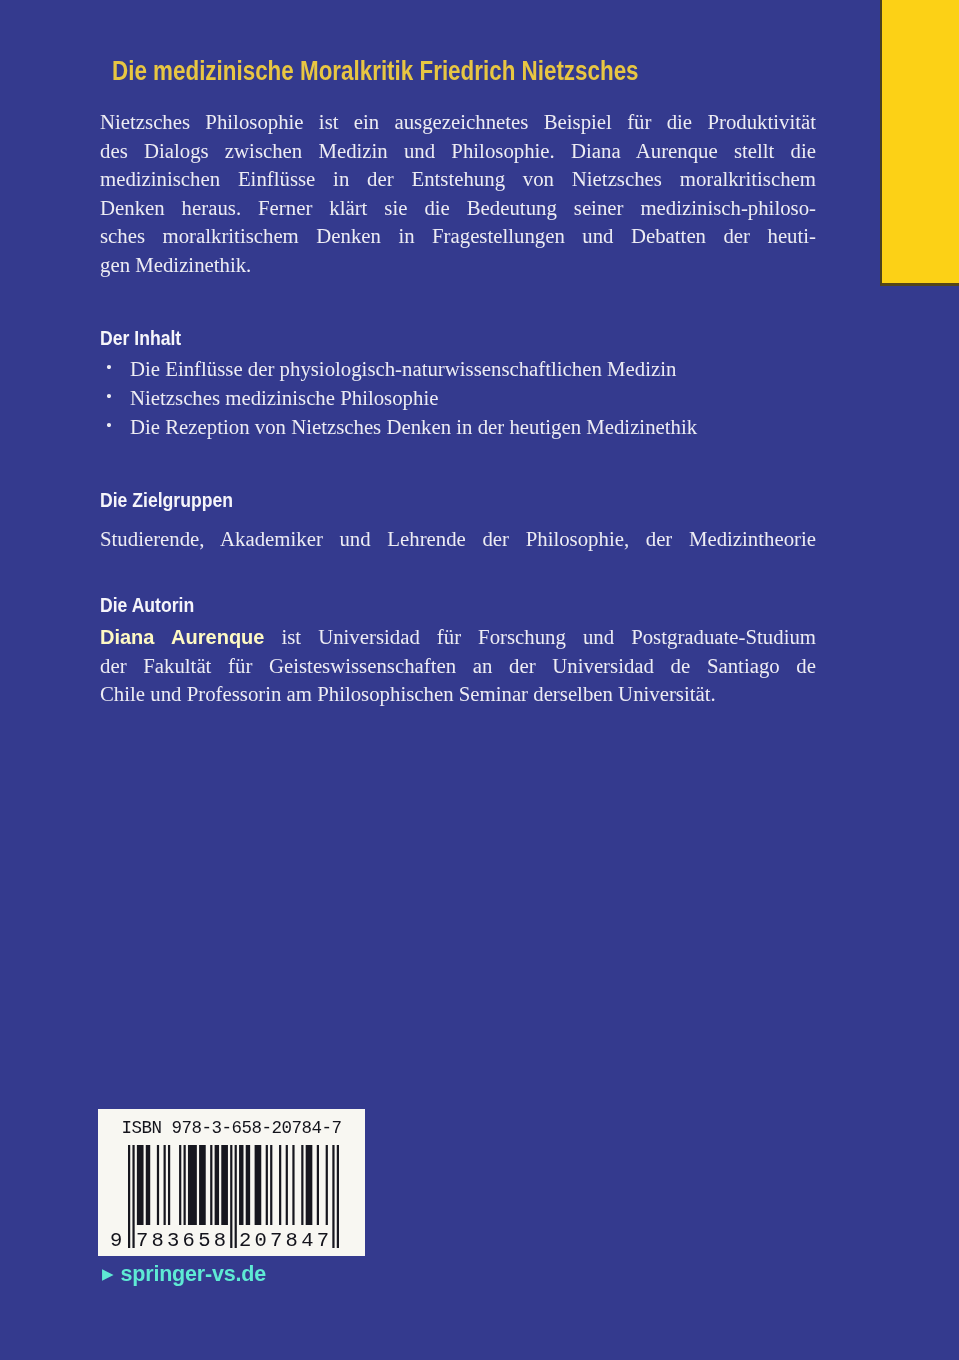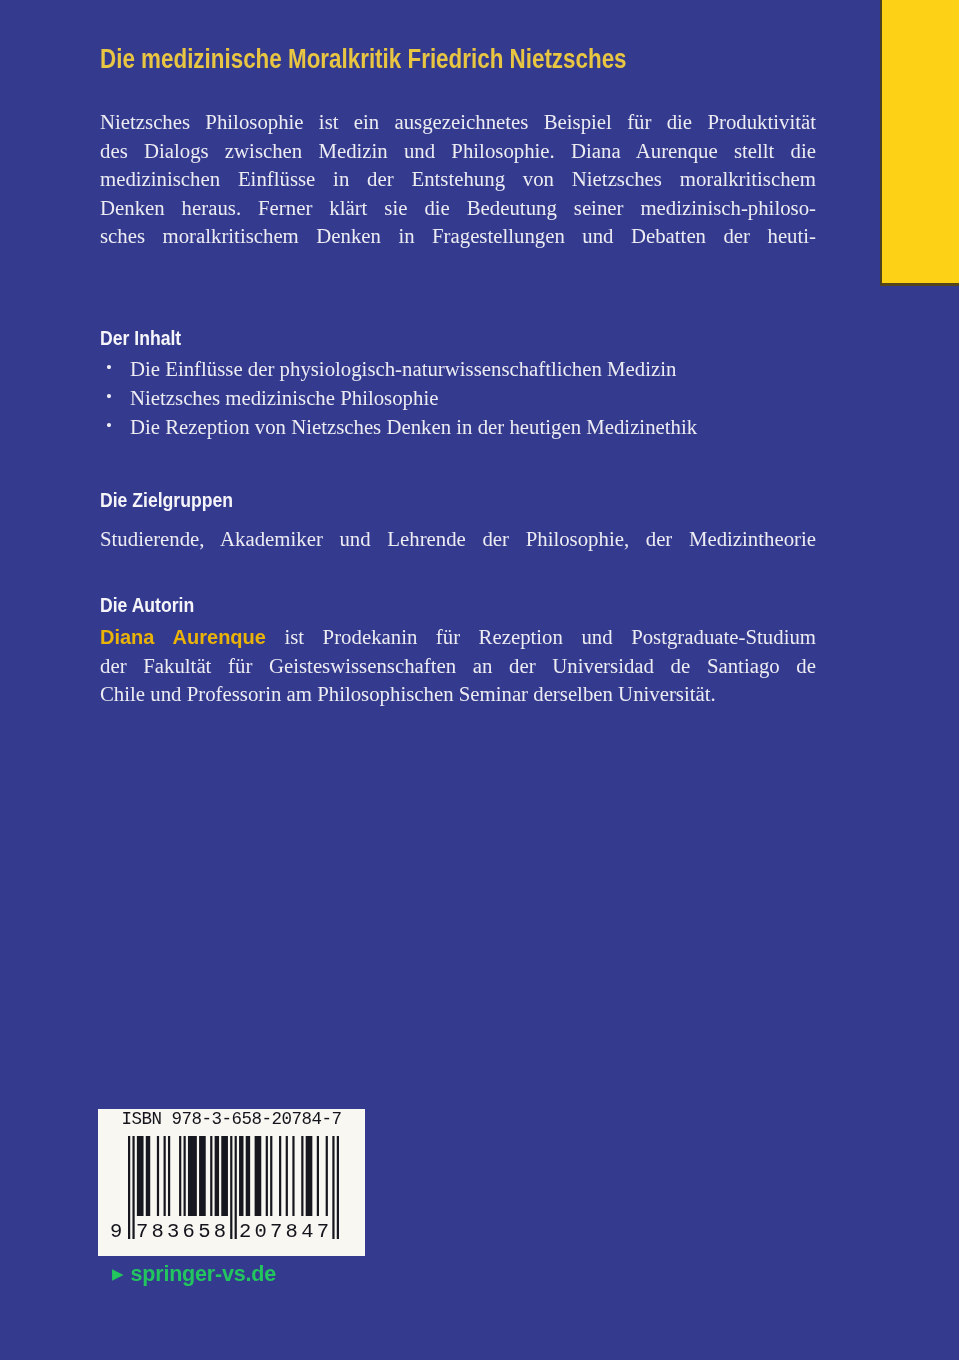--- a/index.html
+++ b/index.html
@@ -15,21 +15,21 @@
     left:880px;top:0;
     width:79px;height:286px;
     background:#fcd116;
     border-left:2px solid rgba(45,40,30,.85);
     border-bottom:3px solid rgba(45,35,25,.8);
     box-sizing:border-box;
   }
   .abs{position:absolute;left:100px;width:716px;}
   .title{
     top:42px;
-    margin:0;
+    margin:12px;
     font-family:"Liberation Sans", sans-serif;
     font-weight:bold;
     font-size:28px;
     line-height:34px;
     color:#e8c642;
     white-space:nowrap;
   }
   .title-inner{display:inline-block;transform:scaleX(.8);transform-origin:left center;}
   .serif-block{color:#edecf3;font-size:20.8px;line-height:28.5px;}
   .jline{text-align:justify;text-align-last:justify;text-justify:inter-word;white-space:normal;}
@@ -46,55 +46,57 @@
     white-space:nowrap;
   }
   .sec-inhalt{top:326px;}
   .sec-ziel{top:488px;}
   .sec-autorin{top:593px;}
   .bullets{list-style:none;margin:4px 0 0 0;padding:0;color:#edecf3;font-size:20.8px;line-height:29px;}
   .bullets li{position:relative;padding-left:30px;}
   .dot{position:absolute;left:6px;top:-1px;font-size:17px;color:#edecf3;}
   .ziel-lines{margin-top:13px;}
   .autorin-lines{margin-top:6px;}
-  .author-bold{font-family:"Liberation Sans", sans-serif;font-weight:bold;font-size:20px;color:#eab308;}
+  .author-bold{font-family:"Liberation Sans", sans-serif;font-weight:bold;font-size:20px;color:#fef9c3;}
   .isbn-box{
     position:absolute;left:98px;top:1109px;
     width:267px;height:147px;
     background:#f8f7f2;
   }
   .isbn-label{
+    padding-top:9px;
     text-align:center;
     font-family:"Liberation Mono", monospace;
     font-size:17.5px;
     line-height:20px;
     letter-spacing:-.5px;
     color:#14141c;
     white-space:nowrap;
   }
   .barcode svg{display:block;margin:7px 0 0 0;}
-  .footer{position:absolute;left:112px;top:1262px;color:#22c55e;font-family:"Liberation Sans", sans-serif;}
+  .footer{position:absolute;left:102px;top:1262px;color:#5eead4;font-family:"Liberation Sans", sans-serif;}
   .arrow{font-size:15px;display:inline-block;vertical-align:2px;}
   .publisher{font-size:21.5px;font-weight:bold;margin-left:7px;letter-spacing:-.2px;}
 </style>
 </head>
 <body>
 
 <div class="cover">
 
   <div class="yellow-stripe"></div>
 
   <h1 class="abs title"><span class="title-inner">Die medizinische Moralkritik Friedrich Nietzsches</span></h1>
 
   <div class="abs intro serif-block">
     <div class="jline">Nietzsches Philosophie ist ein ausgezeichnetes Beispiel für die Produktivität</div>
     <div class="jline">des Dialogs zwischen Medizin und Philosophie. Diana Aurenque stellt die</div>
     <div class="jline">medizinischen Einflüsse in der Entstehung von Nietzsches moralkritischem</div>
     <div class="jline">Denken heraus. Ferner klärt sie die Bedeutung seiner medizinisch-philoso-</div>
     <div class="jline">sches moralkritischem Denken in Fragestellungen und Debatten der heuti-</div>
+    <div class="lline">gen Medizinethik.</div>
   </div>
 
   <div class="abs sec-inhalt">
     <div class="heading">Der Inhalt</div>
     <ul class="bullets">
       <li>
         <span class="dot">•</span>
         <div>Die Einflüsse der physiologisch-naturwissenschaftlichen Medizin</div>
       </li>
       <li>
@@ -111,21 +113,21 @@
   <div class="abs sec-ziel">
     <div class="heading">Die Zielgruppen</div>
     <div class="serif-block ziel-lines">
       <div class="jline">Studierende, Akademiker und Lehrende der Philosophie, der Medizintheorie</div>
     </div>
   </div>
 
   <div class="abs sec-autorin">
     <div class="heading">Die Autorin</div>
     <div class="serif-block autorin-lines">
-      <div class="jline"><span class="author-bold">Diana Aurenque</span><span> ist Prodekanin für Rezeption und Postgraduate-Studium</span></div>
+      <div class="jline"><span class="author-bold">Diana Aurenque</span><span> ist Universidad für Forschung und Postgraduate-Studium</span></div>
       <div class="jline">der Fakultät für Geisteswissenschaften an der Universidad de Santiago de</div>
       <div class="lline">Chile und Professorin am Philosophischen Seminar derselben Universität.</div>
     </div>
   </div>
 
   <div class="isbn-box">
     <div class="isbn-label">ISBN 978-3-658-20784-7</div>
     <div class="barcode">
         <svg width="245" height="104" viewBox="0 0 245 104" xmlns="http://www.w3.org/2000/svg">
           <rect x="30.00" y="0" width="2.22" height="103" fill="#17171f"></rect>

